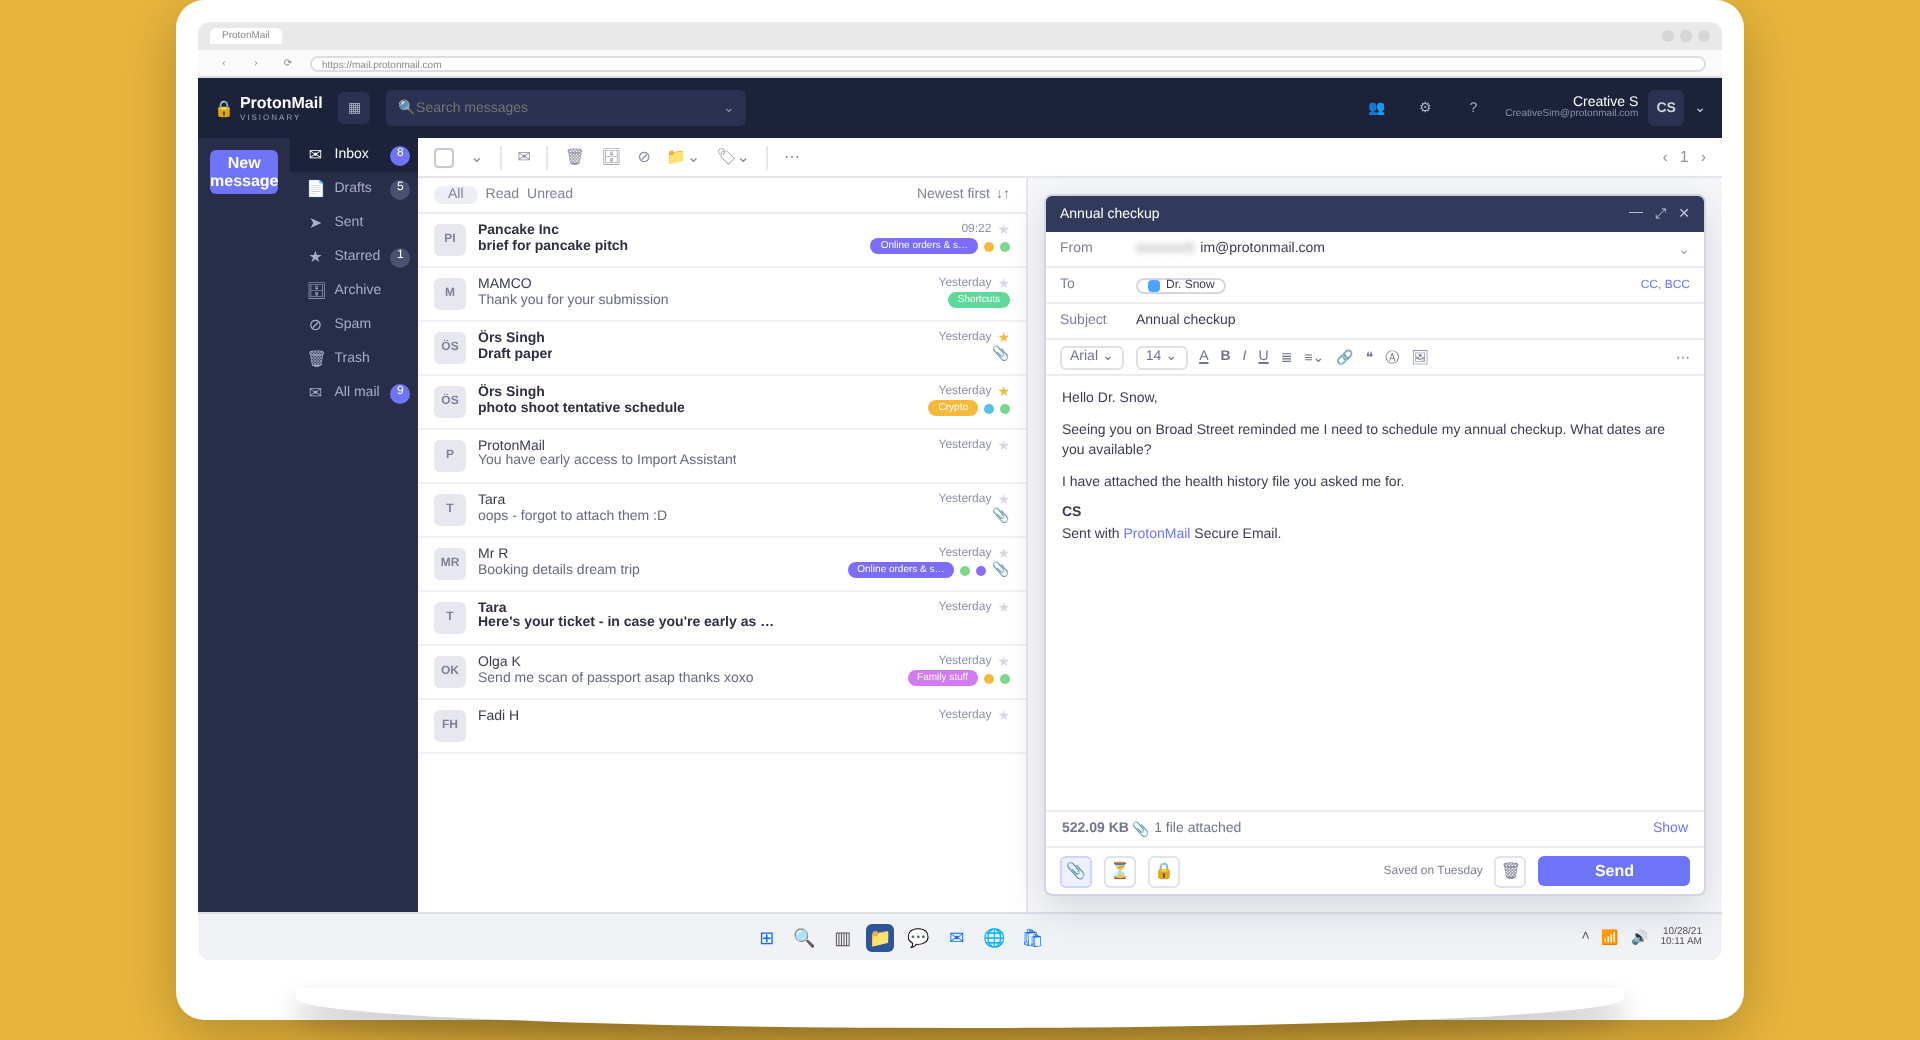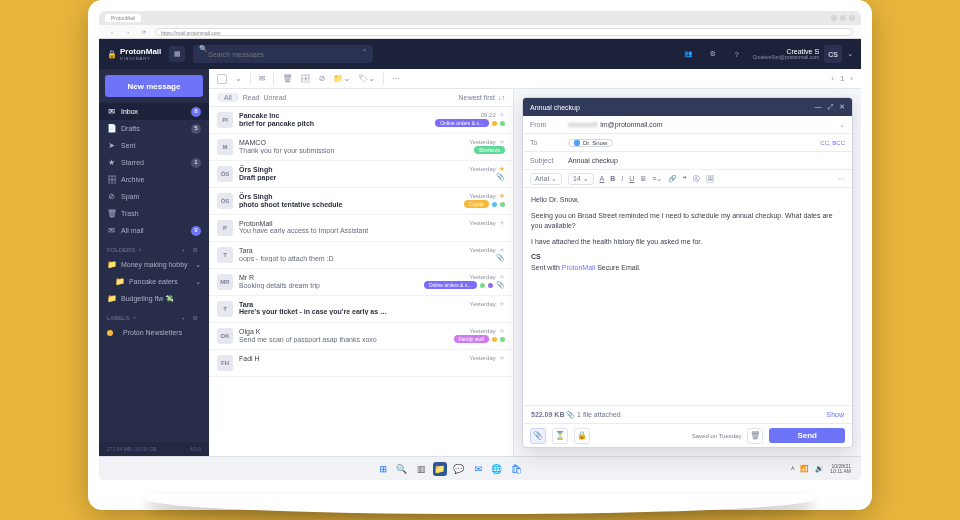--- a/index.html
+++ b/index.html
@@ -15,31 +15,31 @@
   .url-bar{height:14px;background:#fafafa;border-bottom:1px solid #ddd;display:flex;align-items:center;padding:0 8px;gap:6px;font-size:5px;color:#888}
   .url-bar .navbtn{width:10px;text-align:center}
   .url-bar .addr{flex:1;background:#fff;border:1px solid #ddd;border-radius:8px;height:8px;line-height:8px;padding:0 5px}
   
   .app{flex:1;display:flex;flex-direction:column;min-height:0}
   .topbar{height:30px;background:#1c223a;display:flex;align-items:center;padding:0 8px;color:#cfd2de;font-size:7px;gap:8px}
   .brand{display:flex;align-items:center;gap:3px;font-weight:700;color:#fff;font-size:8px}
   .brand .sub{font-size:4px;letter-spacing:1px;color:#9aa0b8;display:block;font-weight:400}
   .tb-btn{width:16px;height:16px;border-radius:3px;display:flex;align-items:center;justify-content:center;color:#aeb3c9}
   .tb-btn.app-grid{background:#2b3150}
-  .search{flex:0 0 180px;height:18px;background:#2b3150;border-radius:3px;display:flex;padding:0 6px;color:#8a90ac}
+  .search{flex:0 0 180px;height:18px;background:#2b3150;border-radius:3px;display:flex;align-items:center;padding:0 6px;color:#8a90ac}
   .search input{background:none;border:none;outline:none;color:#cfd2de;font-size:7px;width:120px}
   .spacer{flex:1}
   .user{display:flex;align-items:center;gap:5px}
   .user .meta{text-align:right;line-height:1}
   .user .name{font-size:7px;color:#fff}
   .user .email{font-size:5px;color:#8a90ac}
   .avatar{width:18px;height:18px;border-radius:3px;background:#2b3150;color:#cfd2de;display:flex;align-items:center;justify-content:center;font-size:7px;font-weight:600}
   .main{flex:1;display:flex;min-height:0}
   
-  .sidebar{width:110px;background:#282e49;color:#a9aec4;font-size:7px;display:flex;flex-direction:column}
+  .sidebar{width:110px;background:#282e49;color:#a9aec4;font-size:7px;display:flex;}
   .new-msg{margin:6px;height:22px;background:#6d74f7;color:#fff;border:none;border-radius:3px;font-size:8px;font-weight:600}
   .side-item{display:flex;align-items:center;gap:5px;padding:3px 8px;cursor:pointer;line-height:11px}
   .side-item.active{background:#1c223a;color:#fff}
   .side-item .ico{width:9px;text-align:center;font-size:8px}
   .side-item .badge{margin-left:auto;min-width:10px;height:10px;border-radius:5px;background:#6d74f7;color:#fff;font-size:6px;display:flex;align-items:center;justify-content:center}
   .side-item .badge.gray{background:#4a5070}
   .side-head{padding:7px 8px 3px;font-size:6px;color:#6e7597;text-transform:uppercase;display:flex;align-items:center}
   .side-head .hicons{margin-left:auto;letter-spacing:3px}
   .side-sub{padding-left:16px}
   .side-label-dot{width:6px;height:6px;border-radius:50%;display:inline-block;margin-right:5px}

